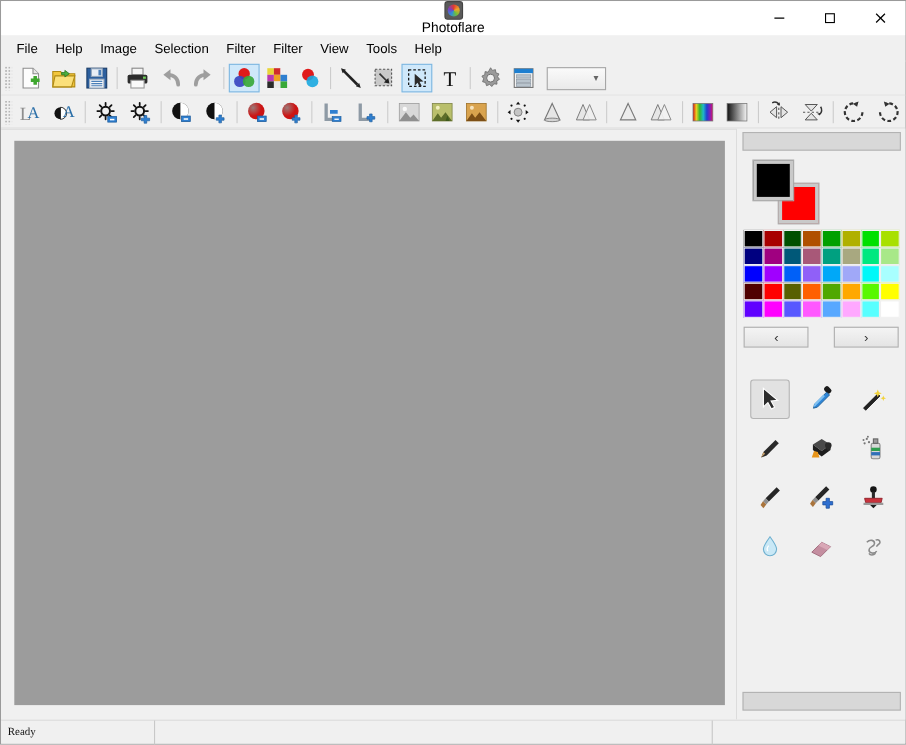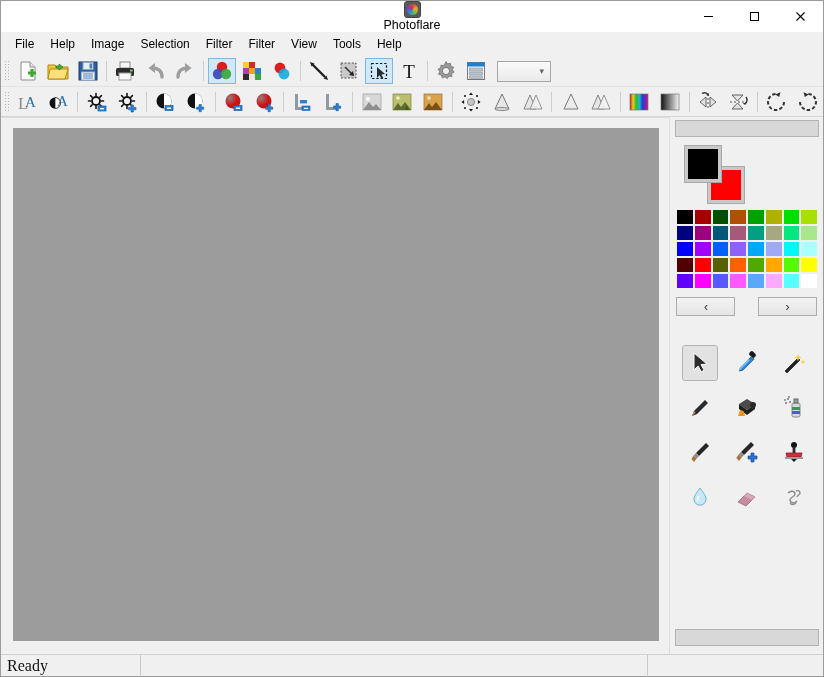--- a/index.html
+++ b/index.html
@@ -160,21 +160,21 @@
   .tool.active { background:#e2e2e2; border:1px solid #b4b4b4; border-radius:3px; }
   .dock-spacer { flex:1; }
 
   
   .statusbar {
     height: 22px; min-height:22px;
     background: #f0f0f0;
     display:flex; align-items:center;
     border-top: 1px solid #d0d0d0;
     font-family: "Liberation Serif", serif;
-    font-size: 16px; color:#111;
+    font-size: 10px; color:#111;
   }
   .status-cell { height:22px; display:flex; align-items:center; padding-left:6px; }
   .status-cell.first { width: 139px; }
   .status-div { width:1px; height:22px; background:#c8c8c8; }
   .status-cell.grow { flex:1; }
 
   
   .watermark {
     position:absolute; right: 4px; bottom: 24px;
     width: 130px; height: 48px;

